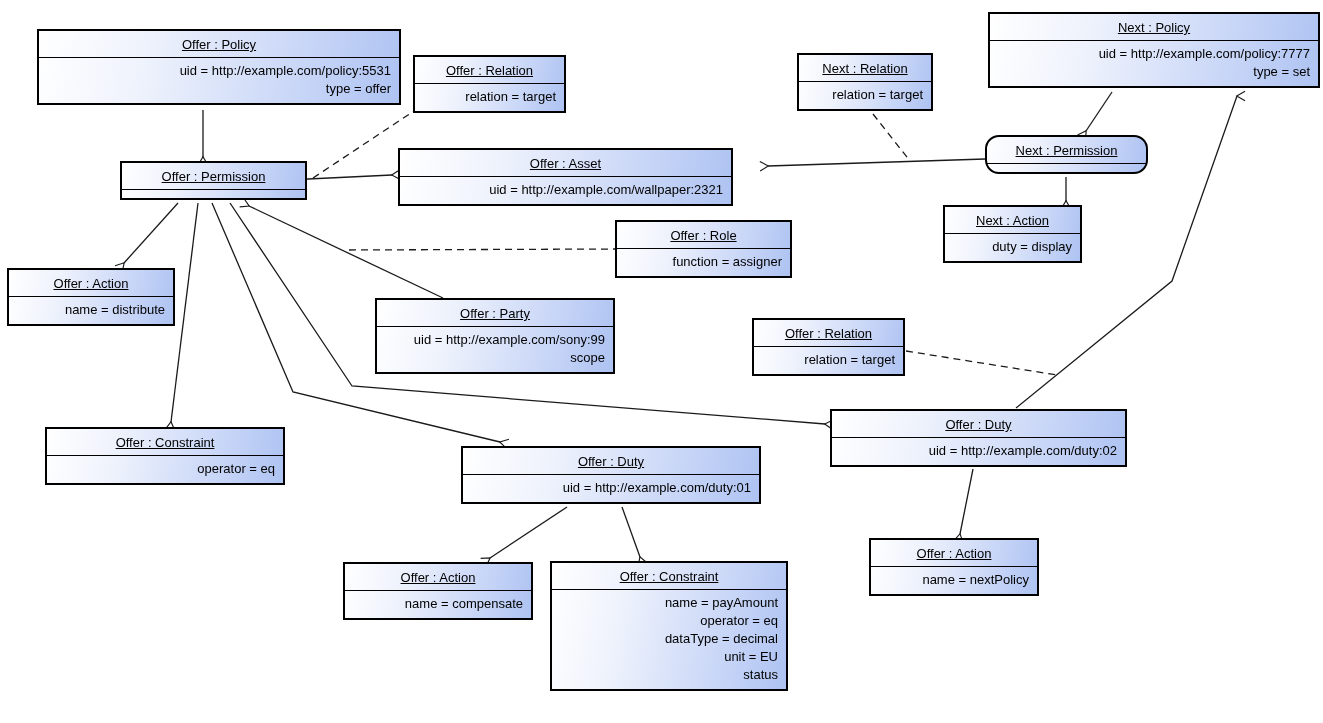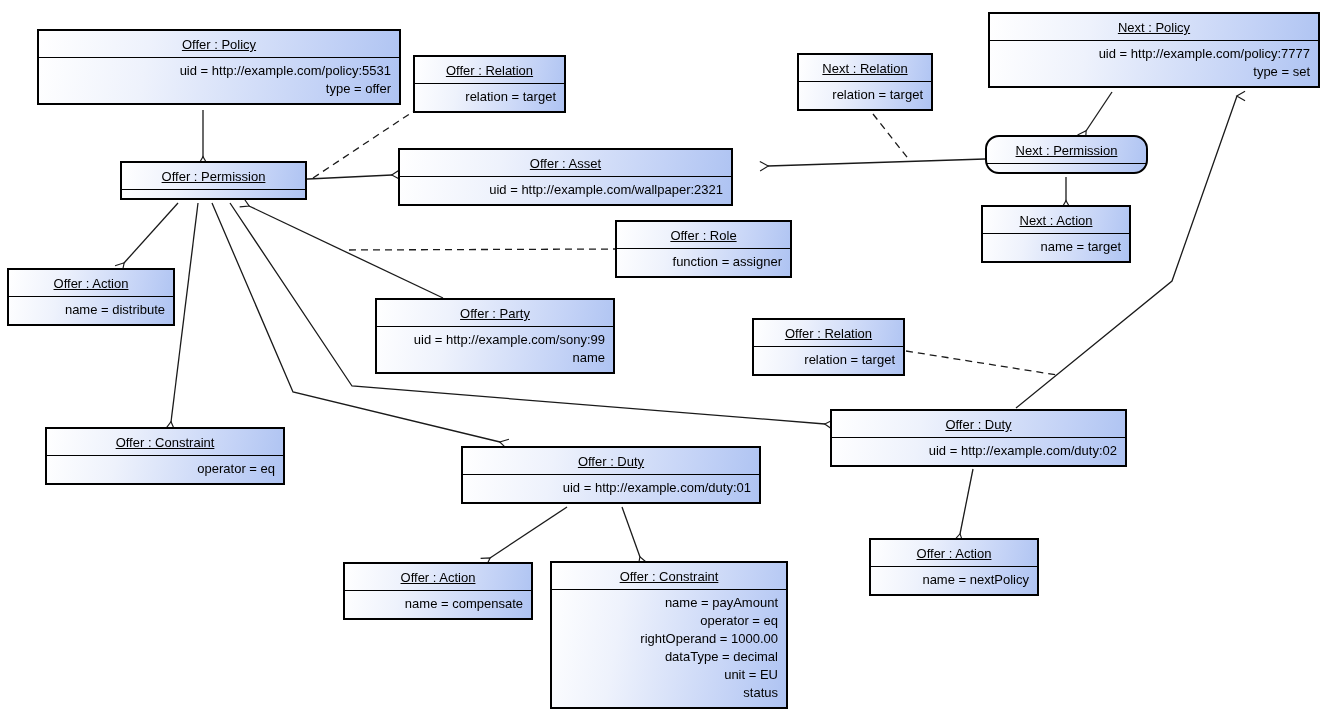--- a/index.html
+++ b/index.html
@@ -113,24 +113,24 @@
       <div class="attr">uid = http://example.com/policy:7777</div>
       <div class="attr">type = set</div>
     </div>
   </div>
 
   <div class="node" style="left:985px;top:135px;width:163px;border-radius:14px;">
     <div class="title"><span>Next : Permission</span></div>
     <div class="body empty"></div>
   </div>
 
-  <div class="node" style="left:981px;top:205px;width:150px;">
+  <div class="node" style="left:943px;top:205px;width:139px;">
     <div class="title"><span>Next : Action</span></div>
     <div class="body">
-      <div class="attr">name = target</div>
+      <div class="attr">duty = display</div>
     </div>
   </div>
 
   <div class="node" style="left:615px;top:220px;width:177px;">
     <div class="title"><span>Offer : Role</span></div>
     <div class="body">
       <div class="attr">function = assigner</div>
     </div>
   </div>
 
@@ -138,21 +138,21 @@
     <div class="title"><span>Offer : Action</span></div>
     <div class="body">
       <div class="attr">name = distribute</div>
     </div>
   </div>
 
   <div class="node" style="left:375px;top:298px;width:240px;">
     <div class="title"><span>Offer : Party</span></div>
     <div class="body">
       <div class="attr">uid = http://example.com/sony:99</div>
-      <div class="attr">name</div>
+      <div class="attr">scope</div>
     </div>
   </div>
 
   <div class="node" style="left:752px;top:318px;width:153px;">
     <div class="title"><span>Offer : Relation</span></div>
     <div class="body">
       <div class="attr">relation = target</div>
     </div>
   </div>
 
@@ -182,21 +182,20 @@
     <div class="body">
       <div class="attr">name = compensate</div>
     </div>
   </div>
 
   <div class="node" style="left:550px;top:561px;width:238px;">
     <div class="title"><span>Offer : Constraint</span></div>
     <div class="body">
       <div class="attr">name = payAmount</div>
       <div class="attr">operator = eq</div>
-      <div class="attr">rightOperand = 1000.00</div>
       <div class="attr">dataType = decimal</div>
       <div class="attr">unit = EU</div>
       <div class="attr">status</div>
     </div>
   </div>
 
   <div class="node" style="left:869px;top:538px;width:170px;">
     <div class="title"><span>Offer : Action</span></div>
     <div class="body">
       <div class="attr">name = nextPolicy</div>

